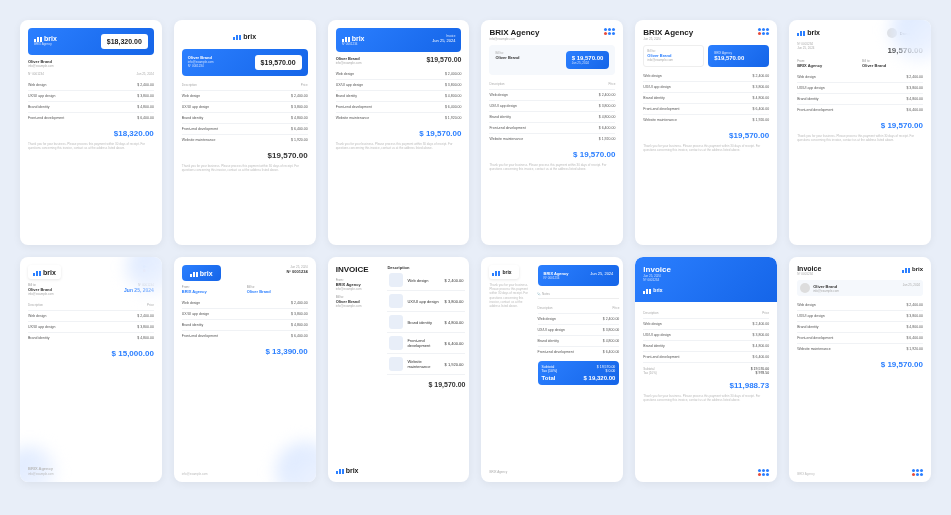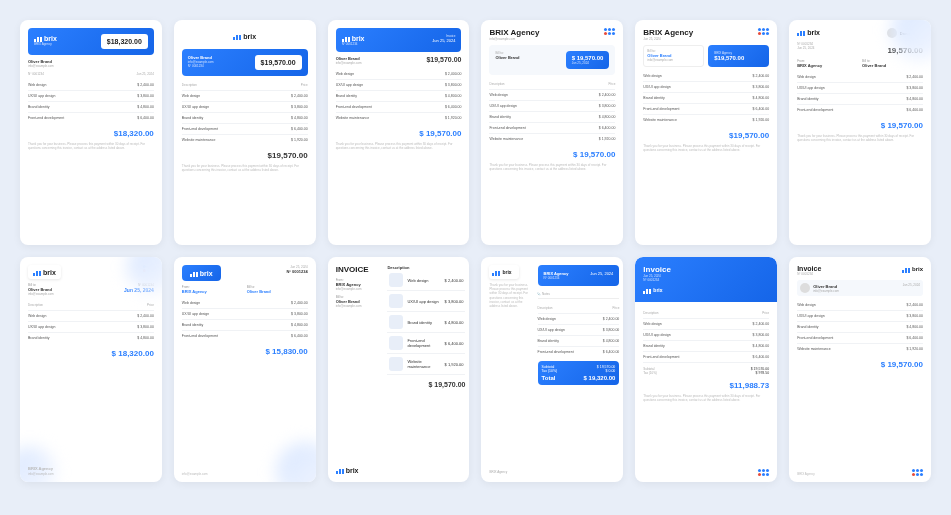--- a/index.html
+++ b/index.html
@@ -476,21 +476,21 @@
       <div class="row">
           <span>UX/UI app design</span>
           <span>$ 3,800.00</span>
         </div>
       <div class="row">
           <span>Brand identity</span>
           <span>$ 4,800.00</span>
         </div>
     </div>
     <div class="total-row">
-        <span class="amount-blue">$ 18,320.00</span>
+        <span class="amount-blue">$ 15,000.00</span>
       </div>
     <div class="grad-bg" style="bottom:-15px;left:-15px;width:50px;height:50px"></div>
     <div style="position:absolute;bottom:6px;left:8px" class="tiny">
       <div class="bill-name">BRIX Agency</div>
       <div>info@example.com</div>
     </div>
   </div>
 
   <div class="card">
     <div class="header-flex">
@@ -527,21 +527,21 @@
       <div class="row">
           <span>Brand identity</span>
           <span>$ 4,800.00</span>
         </div>
       <div class="row">
           <span>Front-end development</span>
           <span>$ 6,400.00</span>
         </div>
     </div>
     <div class="total-row">
-        <span class="amount-blue">$ 15,830.00</span>
+        <span class="amount-blue">$ 13,390.00</span>
       </div>
     <div class="grad-bg" style="bottom:-20px;right:-20px;width:60px;height:60px"></div>
     <div style="position:absolute;bottom:6px;left:8px" class="tiny">info@example.com</div>
   </div>
 
   <div class="card">
     <div style="display:grid;grid-template-columns:38% 62%;gap:4px;height:100%">
       <div>
         <div class="title-lg">INVOICE</div>
         <div class="mt">

